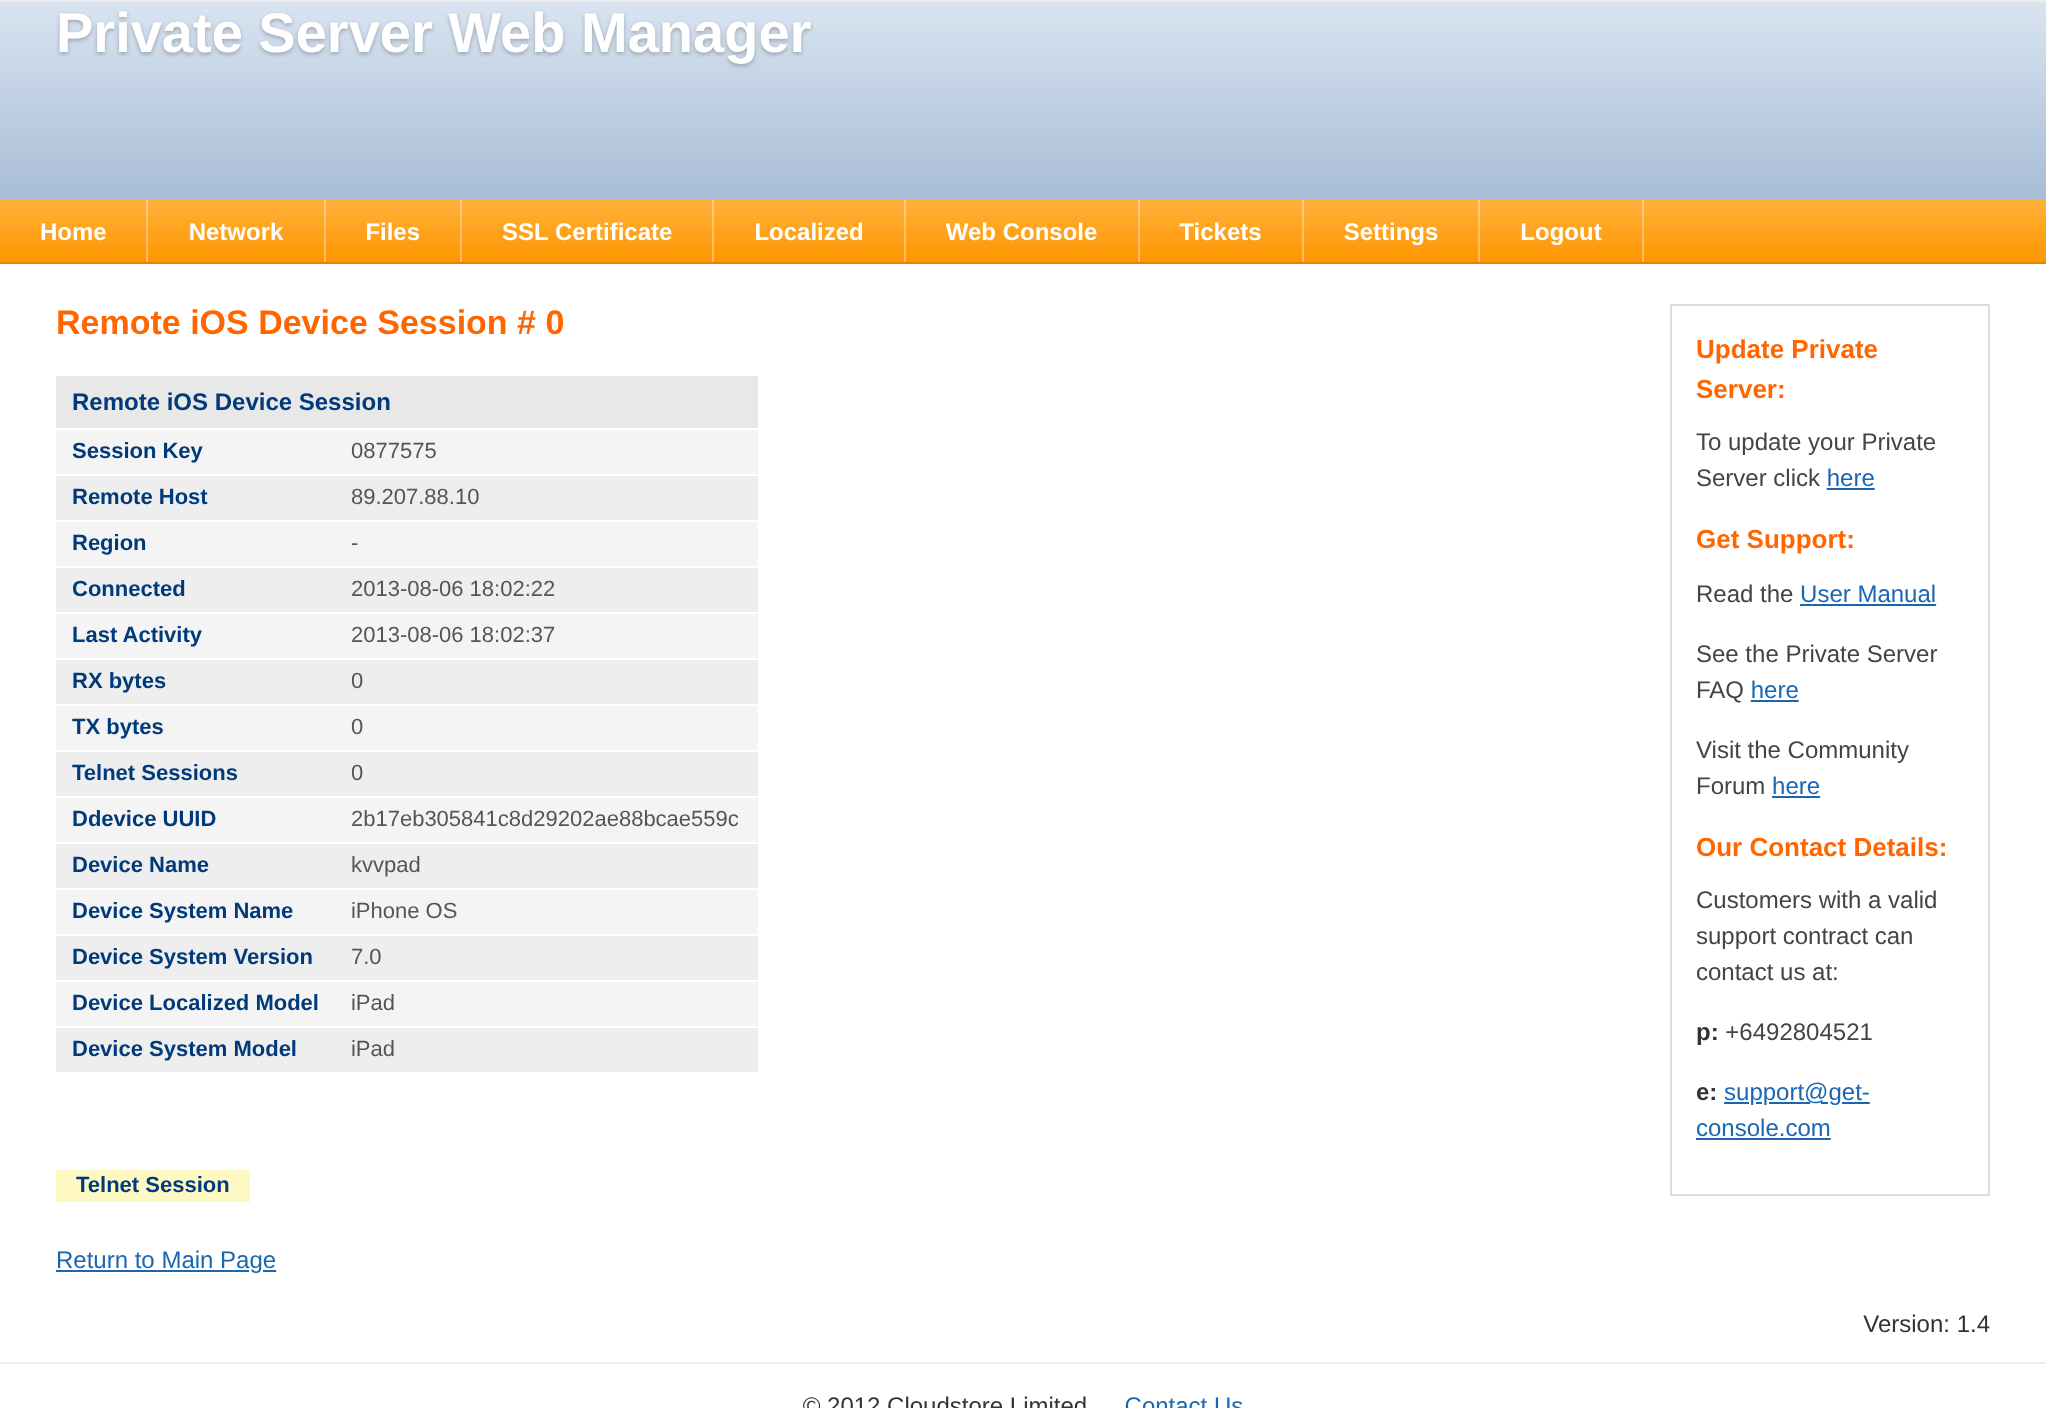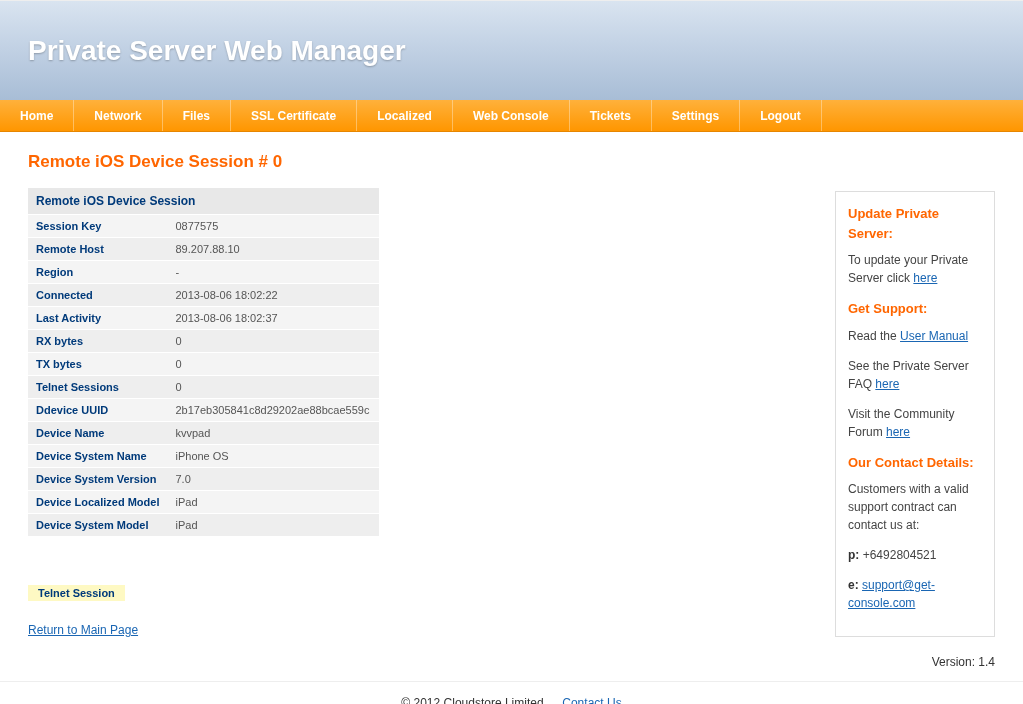--- a/index.html
+++ b/index.html
@@ -12,21 +12,20 @@
   .page {
     width: 1023px;
     margin: 0 auto;
     background: #fff;
   }
   .header {
     height: 100px;
     background: linear-gradient(to bottom, #d9e4f0 0%, #c5d4e6 40%, #a8bdd6 100%);
     padding: 0 28px;
     display: flex;
-    align-items: center;
     border-top: 1px solid #eee;
   }
   .header h1 {
     color: #fff;
     font-size: 28px;
     font-weight: bold;
     text-shadow: 0 1px 2px rgba(0,0,0,0.25);
   }
   .nav {
     background: linear-gradient(to bottom, #ffb13b 0%, #ff9600 100%);
@@ -41,21 +40,21 @@
     text-decoration: none;
     padding: 0 20px;
     line-height: 32px;
     border-right: 1px solid rgba(255,255,255,0.35);
     cursor: pointer;
   }
   .content {
     display: flex;
     padding: 20px 28px 10px 28px;
     gap: 24px;
-    align-items: flex-end;
+    align-items: flex-start;
   }
   .main { flex: 1; }
   .main h2 {
     color: #ff6600;
     font-size: 17px;
     font-weight: bold;
     margin-bottom: 16px;
   }
   .info-table {
     border-collapse: collapse;

